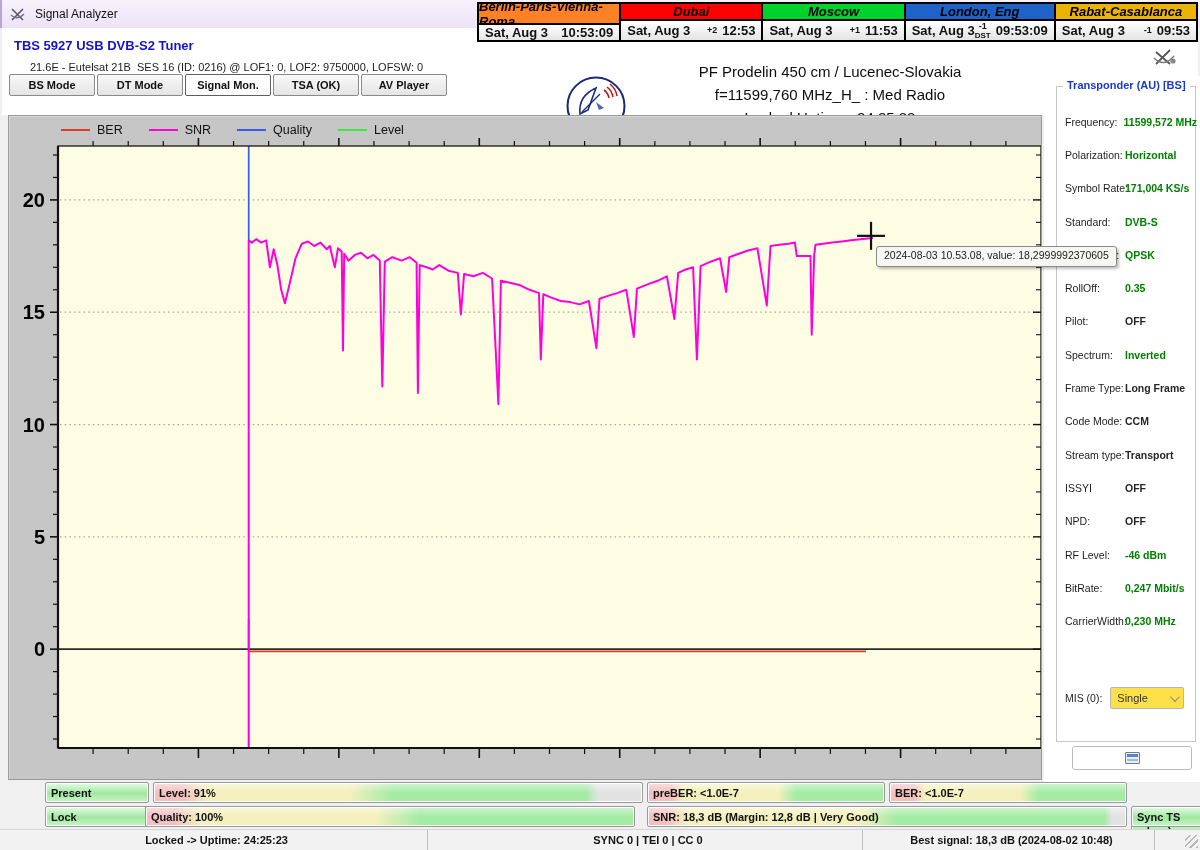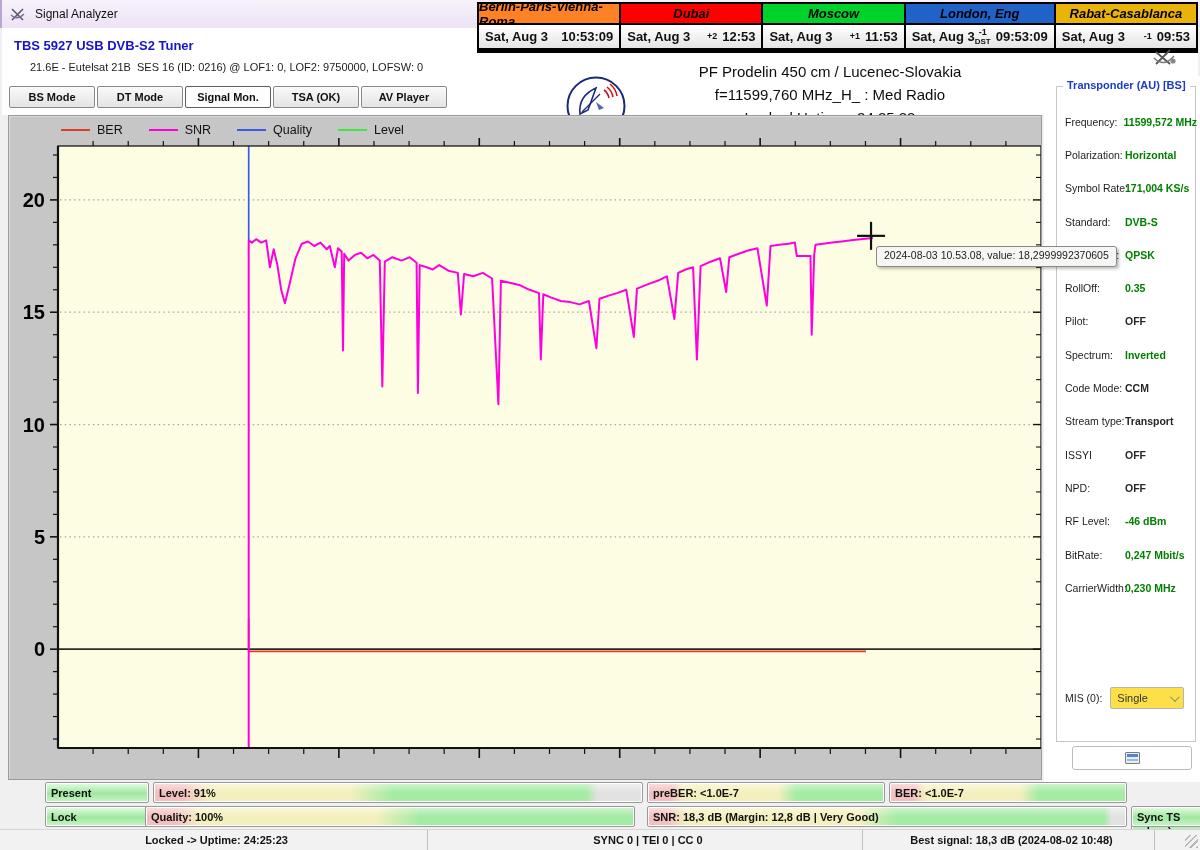--- a/index.html
+++ b/index.html
@@ -8,21 +8,21 @@
   .abs { position:absolute; }
 
   
   .titlebar { left:0; top:0; width:1200px; height:28px;
     background:linear-gradient(#f7f2fc,#ece3f6); border-left:2px solid #b9a6d6;
     display:flex; align-items:center; padding-left:8px; }
   .titlebar .ttl { font-size:12px; margin-left:8px; color:#101010; }
   .topbg { left:2px; top:28px; width:1196px; height:87px; background:#ffffff; }
 
   
-  .clocks { left:477px; top:2px; width:721px; height:51px; display:flex; border:2px solid #000; background:#000; }
+  .clocks { left:477px; top:2px; width:721px; height:40px; display:flex; border:2px solid #000; background:#000; }
   .clock { flex:1; display:flex; flex-direction:column; border-right:2px solid #000; }
   .clock:last-child { border-right:none; }
   .clock .chead { height:21px; display:flex; align-items:center; justify-content:center;
     font-size:13px; font-weight:bold; font-style:italic; color:#000; border-bottom:2px solid #000; }
   .clock .cbody { height:23px; background:linear-gradient(#ffffff,#e4e4e4);
     display:flex; align-items:center; font-size:13px; font-weight:bold; padding:0 6px; }
   .clock .cdate { flex:1; white-space:nowrap; }
   .clock .coff  { font-size:9px; line-height:9px; text-align:center; margin-right:5px; font-weight:bold; }
   .clock .coffsub { font-size:8px; }
   .clock .ctime { white-space:nowrap; }
@@ -31,21 +31,21 @@
   .tuner-title { left:14px; top:38px; font-size:13px; font-weight:bold; color:#1414cc; }
   .tuner-info  { left:30px; top:61px; font-size:11px; color:#1c1c1c; white-space:pre; }
 
   
   .hdr-center { left:590px; top:60px; width:480px; text-align:center; font-size:15px; line-height:23px; color:#0d0d0d; }
 
   
   .logo { left:566px; top:76px; width:60px; height:60px; }
 
   
-  .tabs { left:9px; top:86px; display:flex;text-align:right; }
+  .tabs { left:9px; top:74px; display:flex;text-align:right; }
   .tabbtn { width:86px; height:22px; margin-right:2px; font-size:11px; font-weight:bold;
     background:linear-gradient(#f9f9f9,#e4e4e4); border:1px solid #8a8a8a; border-radius:2px;
     display:flex; align-items:center; justify-content:center; cursor:default; }
   .tabbtn.active { background:#fdfdfd; border-color:#5f5f5f; box-shadow:inset 0 1px 0 #fff; }
 
   
   .cornerdish { left:1150px; top:46px; width:30px; height:22px; }
 
   
   .chart-panel { left:8px; top:115px; width:1034px; height:665px; background:#c6c6c6;
@@ -371,20 +371,24 @@
     </div>
       <div class="tp-row">
       <span class="tp-label">Pilot:</span>
       <span class="tp-value">OFF</span>
     </div>
       <div class="tp-row">
       <span class="tp-label">Spectrum:</span>
       <span class="tp-value green">Inverted</span>
     </div>
       <div class="tp-row">
+      <span class="tp-label">Frame Type:</span>
+      <span class="tp-value">Long Frame</span>
+    </div>
+      <div class="tp-row">
       <span class="tp-label">Code Mode:</span>
       <span class="tp-value">CCM</span>
     </div>
       <div class="tp-row">
       <span class="tp-label">Stream type:</span>
       <span class="tp-value">Transport</span>
     </div>
       <div class="tp-row">
       <span class="tp-label">ISSYI</span>
       <span class="tp-value">OFF</span>

